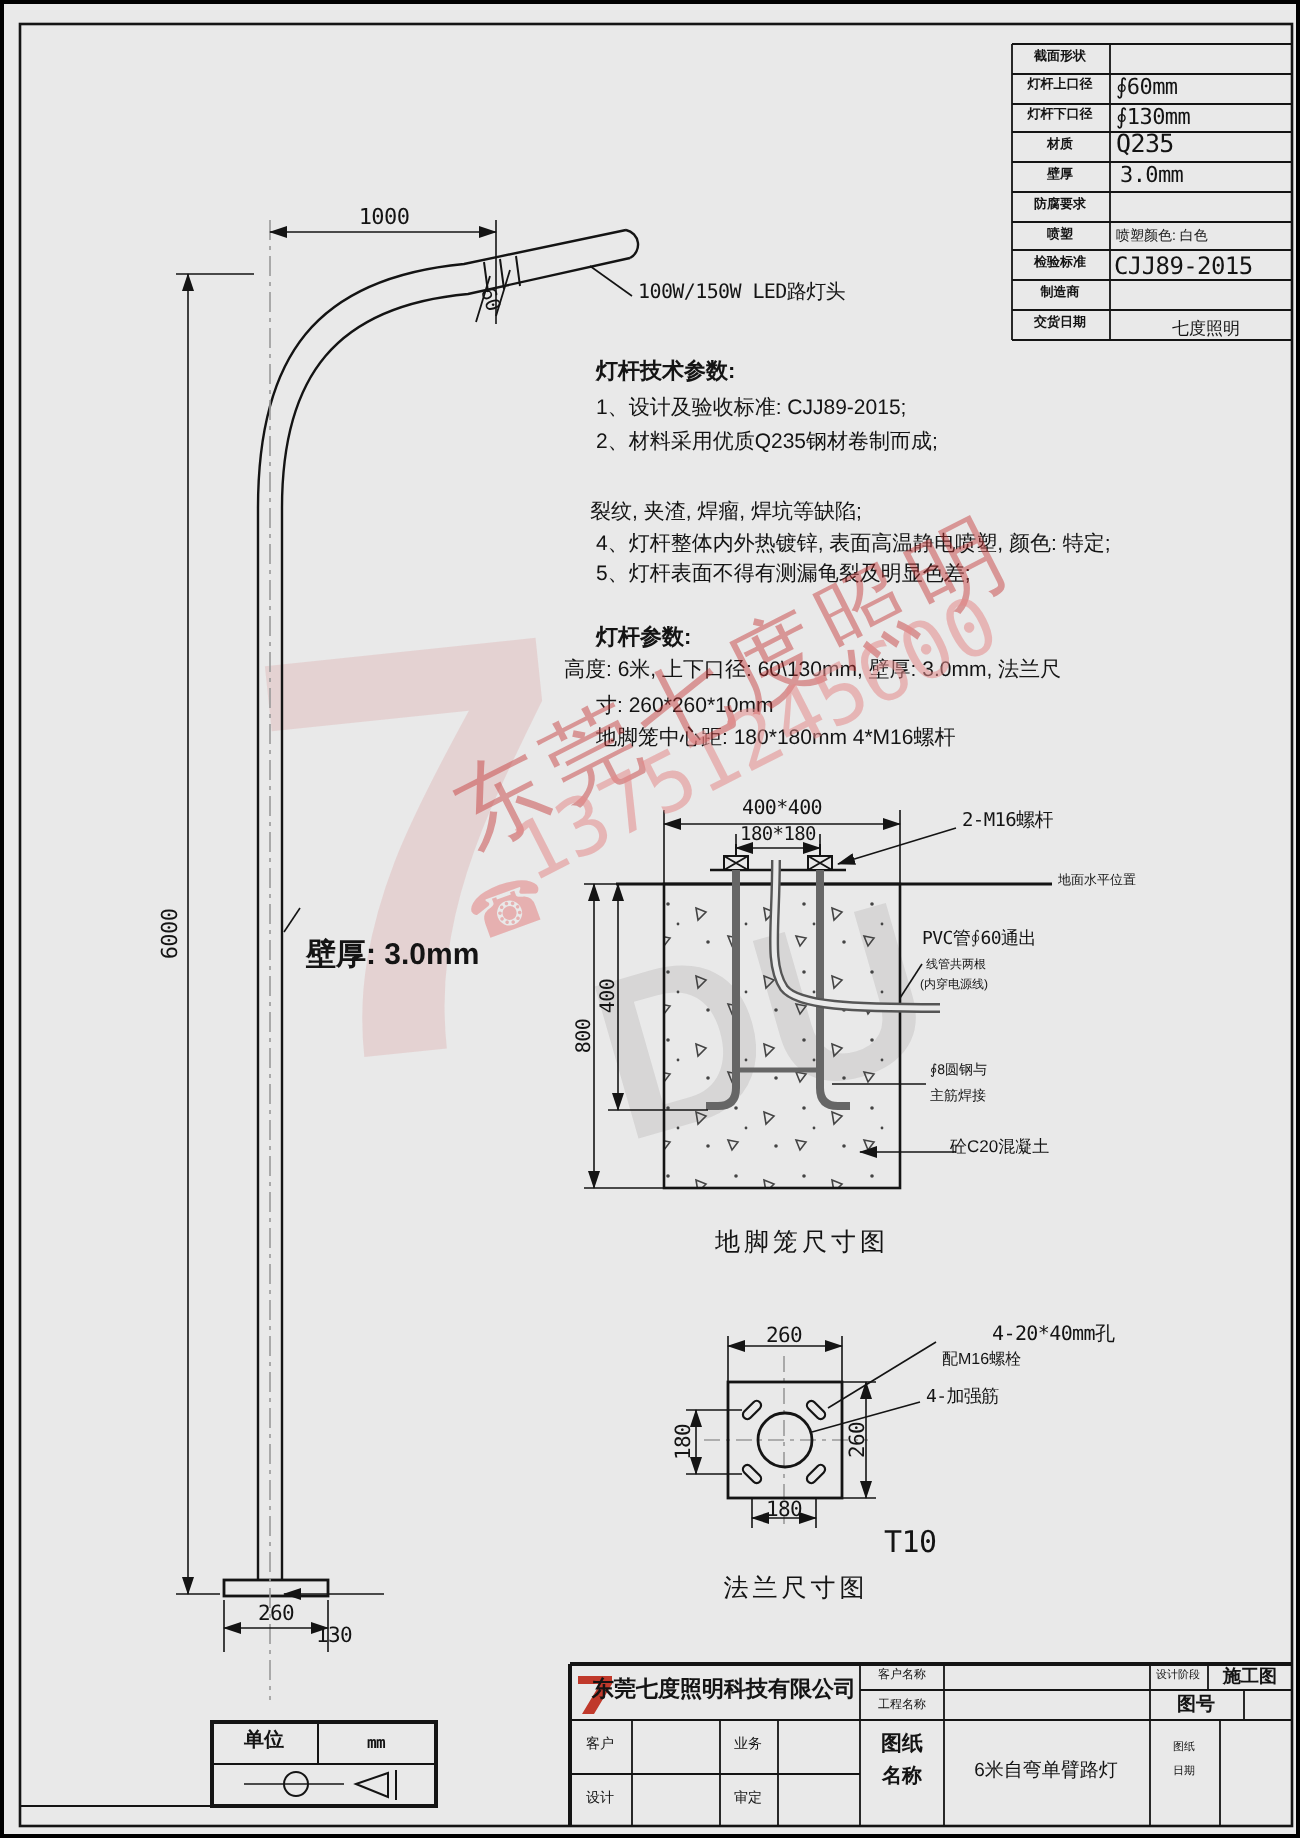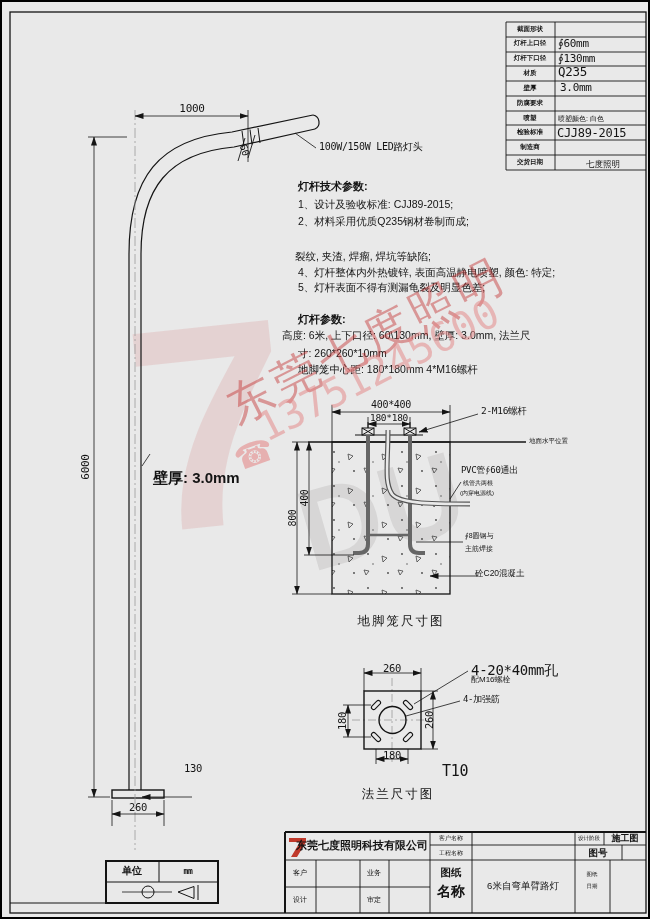--- a/index.html
+++ b/index.html
@@ -166,62 +166,62 @@
   <span class="t cn b" style="left:296px;top:311.5px;font-size:11px;">灯杆参数:</span>
   <span class="t cn" style="left:280px;top:328px;font-size:10.5px;">高度: 6米, 上下口径: 60\130mm, 壁厚: 3.0mm, 法兰尺</span>
   <span class="t cn" style="left:296px;top:345.5px;font-size:10.5px;">寸: 260*260*10mm</span>
   <span class="t cn" style="left:296px;top:362px;font-size:10.5px;">地脚笼中心距: 180*180mm  4*M16螺杆</span>
 
   <span class="t ctr" style="left:190px;top:101px;font-size:11px;">1000</span>
   <span class="t rL" style="left:83px;top:465px;font-size:11px;">6000</span>
   <span class="t" style="left:242px;top:148px;font-size:10px;transform:translate(-50%,-50%) rotate(72deg);">60</span>
   <span class="t" style="left:317px;top:140px;font-size:10px;">100W/150W LED路灯头</span>
   <span class="t cn" style="left:151px;top:468px;font-size:15px;font-weight:bold;">壁厚: 3.0mm</span>
-  <span class="t ctr" style="left:165px;top:761px;font-size:10.5px;margin-left:26px;">130</span>
+  <span class="t ctr" style="left:165px;top:811px;font-size:10.5px;">130</span>
   <span class="t ctr" style="left:136px;top:800px;font-size:10.5px;">260</span>
 
   <span class="t ctr" style="left:389px;top:398px;font-size:10px;">400*400</span>
   <span class="t ctr" style="left:387px;top:410.5px;font-size:9.5px;">180*180</span>
   <span class="t" style="left:479px;top:404px;font-size:9.5px;">2-M16螺杆</span>
   <span class="t cn" style="left:527px;top:436px;font-size:6.5px;">地面水平位置</span>
   <span class="t rL" style="left:303px;top:496px;font-size:10px;">400</span>
   <span class="t rL" style="left:291px;top:516px;font-size:10px;">800</span>
   <span class="t" style="left:459px;top:464px;font-size:9px;">PVC管∮60通出</span>
   <span class="t cn" style="left:461px;top:478px;font-size:6px;">线管共两根</span>
   <span class="t cn" style="left:458px;top:488px;font-size:6px;">(内穿电源线)</span>
   <span class="t cn" style="left:463px;top:530px;font-size:7px;">∮8圆钢与</span>
   <span class="t cn" style="left:463px;top:543px;font-size:7px;">主筋焊接</span>
   <span class="t cn" style="left:473px;top:567px;font-size:8.5px;">砼C20混凝土</span>
   <span class="t cn ctr" style="left:399px;top:613px;font-size:12.5px;letter-spacing:2px;">地脚笼尺寸图</span>
 
   <span class="t ctr" style="left:390px;top:661px;font-size:10.5px;">260</span>
   <span class="t rL" style="left:340px;top:719px;font-size:10.5px;">180</span>
   <span class="t ctr" style="left:390px;top:748px;font-size:10.5px;">180</span>
   <span class="t rL" style="left:427px;top:718px;font-size:10.5px;">260</span>
-  <span class="t" style="left:469px;top:661px;font-size:14px;text-align:center;">4-20*40mm孔</span>
+  <span class="t" style="left:494px;top:661px;font-size:10px;text-align:center;">4-20*40mm孔</span>
   <span class="t cn" style="left:469px;top:674px;font-size:8px;">配M16螺栓</span>
   <span class="t" style="left:461px;top:693px;font-size:9px;">4-加强筋</span>
   <span class="t" style="left:440px;top:762px;font-size:15px;">T10</span>
   <span class="t cn ctr" style="left:396px;top:786px;font-size:12.5px;letter-spacing:2px;">法兰尺寸图</span>
 
   <span class="t cn ctr b" style="left:130px;top:864px;font-size:10px;">单位</span>
   <span class="t ctr b" style="left:186px;top:866px;font-size:8px;">mm</span>
 
   <span class="t cn ctr b" style="left:360px;top:838px;font-size:11px;">东莞七度照明科技有限公司</span>
   <span class="t cn ctr" style="left:449px;top:833px;font-size:6px;">客户名称</span>
   <span class="t cn ctr" style="left:587px;top:833.5px;font-size:5.5px;">设计阶段</span>
   <span class="t cn ctr b" style="left:623px;top:832px;font-size:9px;">施工图</span>
   <span class="t cn ctr" style="left:449px;top:848px;font-size:6px;">工程名称</span>
   <span class="t cn ctr b" style="left:596px;top:845.5px;font-size:9.5px;">图号</span>
   <span class="t cn ctr" style="left:298px;top:867px;font-size:7px;">客户</span>
   <span class="t cn ctr" style="left:372px;top:867px;font-size:7px;">业务</span>
   <span class="t cn ctr" style="left:298px;top:894px;font-size:7px;">设计</span>
   <span class="t cn ctr" style="left:372px;top:894px;font-size:7px;">审定</span>
   <span class="t cn ctr b" style="left:449px;top:865px;font-size:10.5px;">图纸</span>
-  <span class="t cn ctr b" style="left:449px;top:882px;font-size:14px;">名称</span>
+  <span class="t cn ctr b" style="left:449px;top:882px;font-size:10px;">名称</span>
   <span class="t cn ctr" style="left:521px;top:879px;font-size:9.5px;">6米自弯单臂路灯</span>
   <span class="t cn ctr" style="left:590px;top:870px;font-size:5.5px;">图纸</span>
   <span class="t cn ctr" style="left:590px;top:882px;font-size:5.5px;">日期</span>
 
   <div class="wm" id="wm-company">东莞七度照明</div>
   <div class="wm" id="wm-phone">13751245600</div>
   <div class="wm" id="wm-phone-icon">☎</div>
 
 </div>
 

